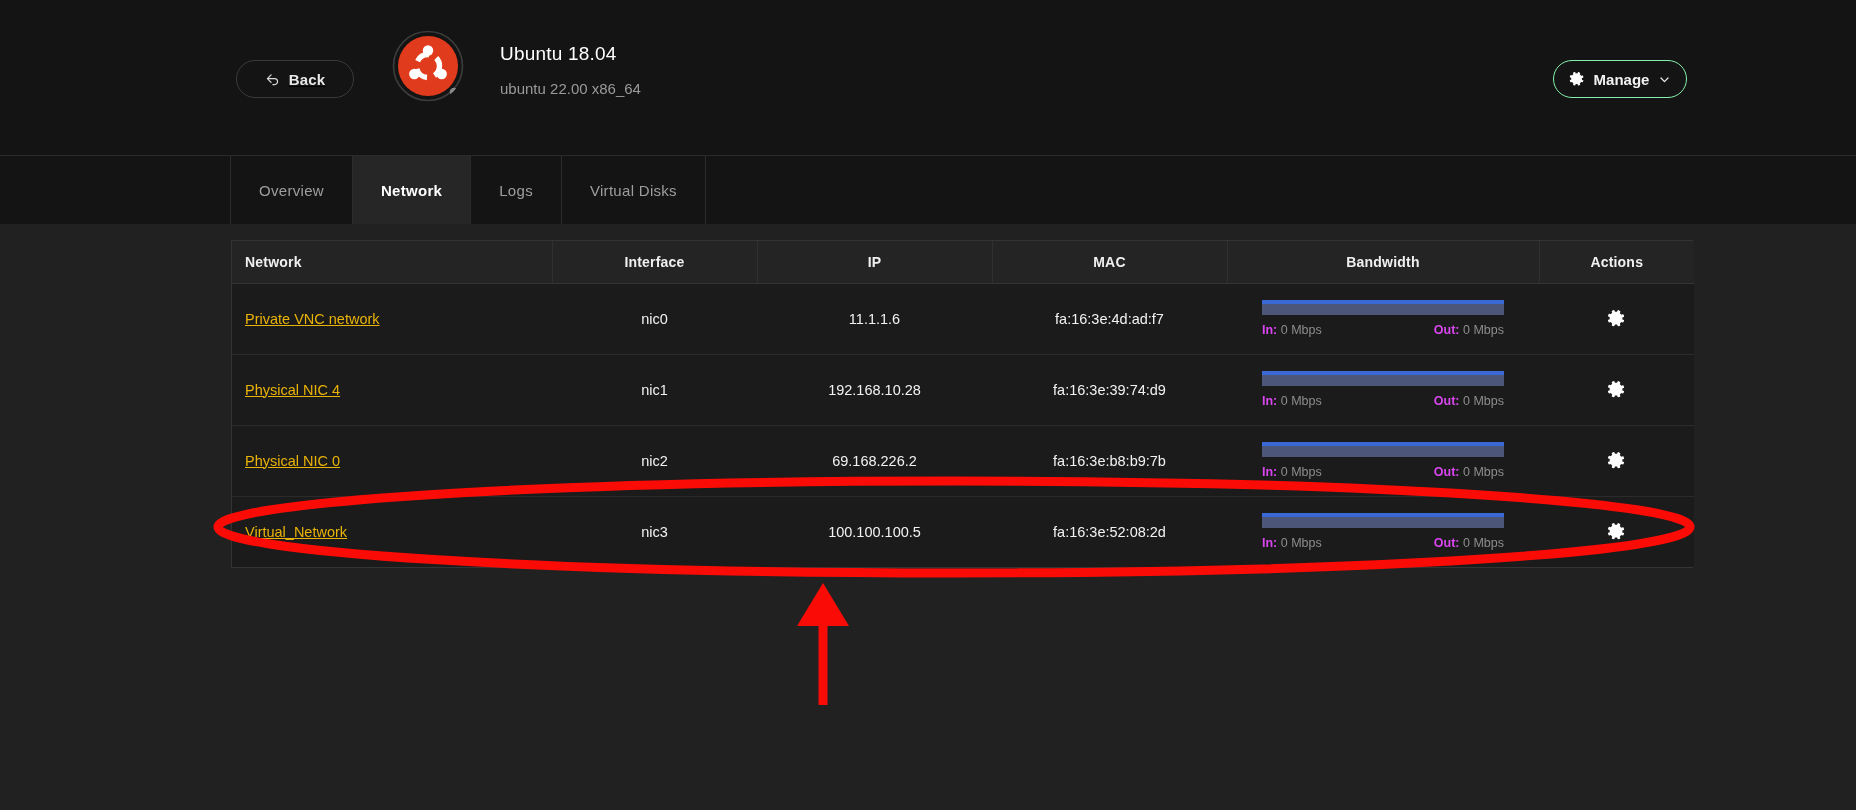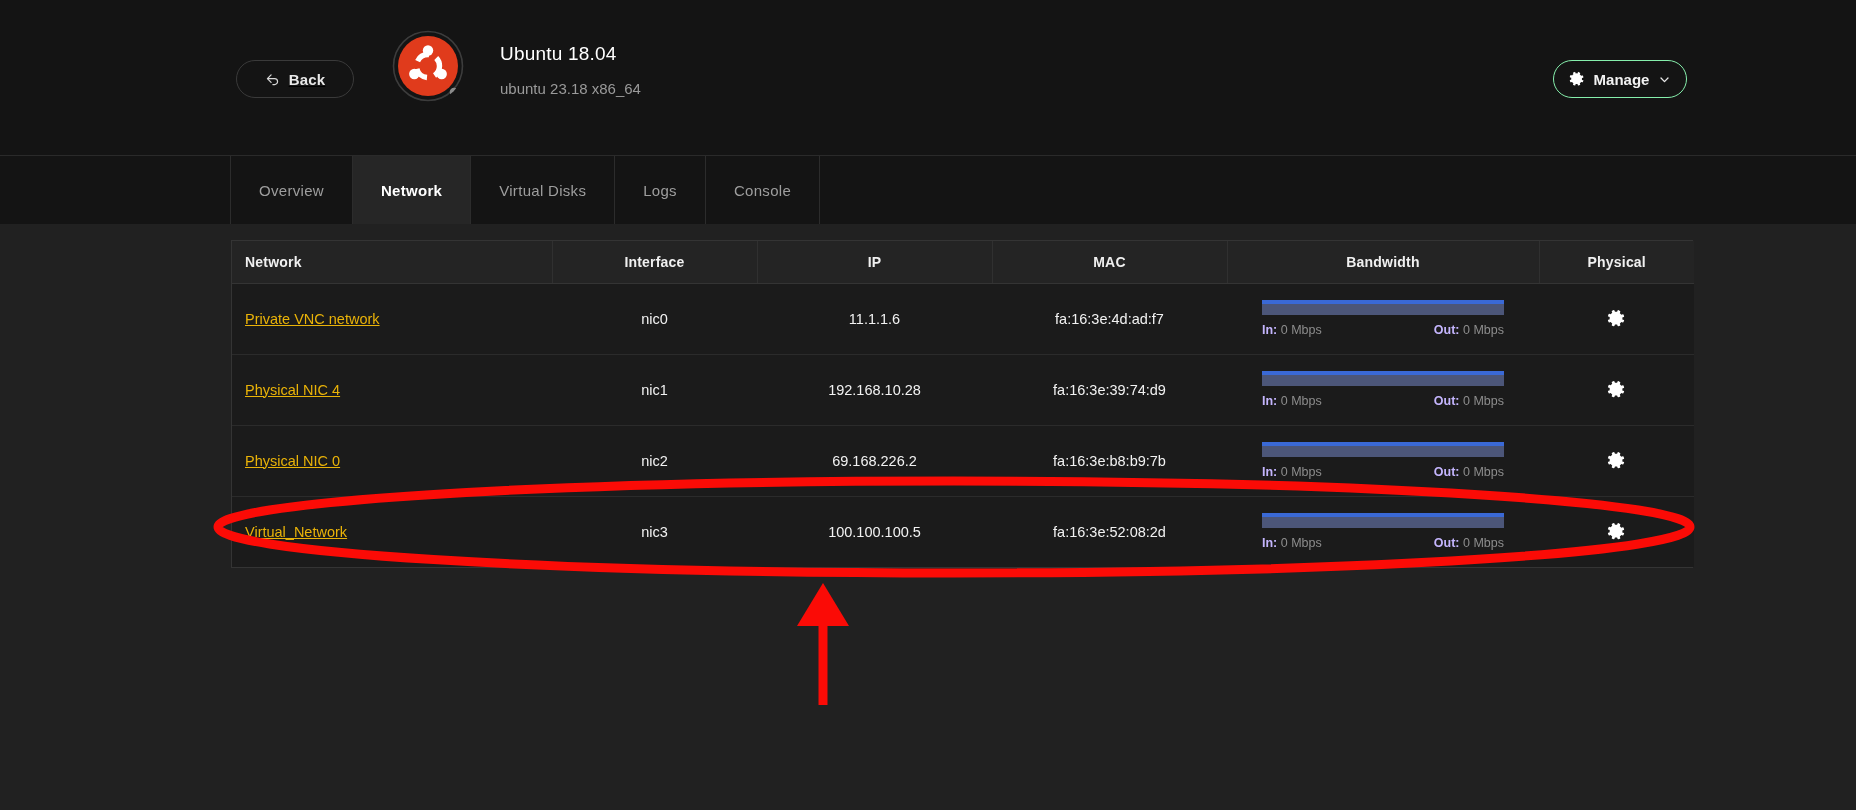--- a/index.html
+++ b/index.html
@@ -106,21 +106,21 @@
   .col-act  { width: 155px; }
 
   .bw-cell { padding: 0 35px; }
   .bw-bar {
     height: 15px; width: 100%;
     background: #4c5679;
     border-top: 4px solid #3a69d6;
     margin-bottom: 8px;
   }
   .bw-row { display: flex; justify-content: space-between; font-size: 12.5px; }
-  .bw-k { color: #c4b5fd; font-weight: bold; }
+  .bw-k { color: #d946ef; font-weight: bold; }
   .bw-v { color: #8d8d8d; }
   .bw-grp { white-space: nowrap; }
 
   .gear-btn {
     display: inline-flex; align-items: center; justify-content: center;
     width: 26px; height: 26px; cursor: pointer; background: none; border: none;
   }
 
   
   .annot { position: absolute; left: 0; top: 0; width: 1856px; height: 810px; pointer-events: none; }
@@ -144,21 +144,21 @@
       <circle cx="36" cy="36" r="34.5" fill="none" stroke="#3c3c3c" stroke-width="1.6"></circle>
       <circle cx="36" cy="36" r="30" fill="#e03b1c"></circle>
       <circle cx="36" cy="36" r="11.5" fill="none" stroke="#ffffff" stroke-width="5.4" stroke-dasharray="14 8" stroke-dashoffset="3"></circle>
       <circle cx="36" cy="20.5" r="5.2" fill="#ffffff"></circle>
       <circle cx="22.3" cy="44" r="5.2" fill="#ffffff"></circle>
       <circle cx="49.7" cy="44" r="5.2" fill="#ffffff"></circle>
       <circle cx="62" cy="62" r="4.3" fill="#8a8a8a"></circle>
     </svg>
 
     <div class="os-title">Ubuntu 18.04</div>
-    <div class="os-sub">ubuntu 23.18 x86_64</div>
+    <div class="os-sub">ubuntu 22.00 x86_64</div>
 
     <div class="manage-btn">
       <svg width="16" height="16" viewBox="0 0 16 16">
         <path fill="#ffffff" d="M8 5.1A2.9 2.9 0 1 0 8 10.9 2.9 2.9 0 0 0 8 5.1zm0 4.3A1.4 1.4 0 1 1 8 6.6a1.4 1.4 0 0 1 0 2.8z"></path>
         <path fill="#ffffff" d="M14.1 9.3l-1.2-.4a4.9 4.9 0 0 0 0-1.8l1.2-.4a.5.5 0 0 0 .3-.6l-.5-1.4a.5.5 0 0 0-.6-.3l-1.2.4a5 5 0 0 0-1.3-1.3l.4-1.2a.5.5 0 0 0-.3-.6L9.5.9a.5.5 0 0 0-.6.3l-.4 1.2a4.9 4.9 0 0 0-1.8 0L6.3 1.2a.5.5 0 0 0-.6-.3L4.3 1.4a.5.5 0 0 0-.3.6l.4 1.2A5 5 0 0 0 3.1 4.5l-1.2-.4a.5.5 0 0 0-.6.3L.8 5.8a.5.5 0 0 0 .3.6l1.2.4a4.9 4.9 0 0 0 0 1.8l-1.2.4a.5.5 0 0 0-.3.6l.5 1.4a.5.5 0 0 0 .6.3l1.2-.4a5 5 0 0 0 1.3 1.3l-.4 1.2a.5.5 0 0 0 .3.6l1.4.5a.5.5 0 0 0 .6-.3l.4-1.2a4.9 4.9 0 0 0 1.8 0l.4 1.2a.5.5 0 0 0 .6.3l1.4-.5a.5.5 0 0 0 .3-.6l-.4-1.2a5 5 0 0 0 1.3-1.3l1.2.4a.5.5 0 0 0 .6-.3l.5-1.4a.5.5 0 0 0-.3-.6z"></path>
       </svg>
       <span class="lbl">Manage</span>
       <svg width="13" height="13" viewBox="0 0 13 13">
         <path d="M3 5 L6.5 8.6 L10 5" fill="none" stroke="#e8e8e8" stroke-width="1.3" stroke-linecap="round" stroke-linejoin="round"></path>
       </svg>
@@ -167,27 +167,24 @@
 
   <div class="tabbar">
     <div class="spacer-l"></div>
     <div class="tab">
         <span>Overview</span>
       </div>
     <div class="tab active">
         <span>Network</span>
       </div>
     <div class="tab">
+        <span>Logs</span>
+      </div>
+    <div class="tab">
         <span>Virtual Disks</span>
-      </div>
-    <div class="tab">
-        <span>Logs</span>
-      </div>
-    <div class="tab">
-        <span>Console</span>
       </div>
     <div class="spacer-r"></div>
   </div>
 
   <div class="table-wrap">
     <table class="tbl">
       <colgroup>
         <col class="col-net">
           <col class="col-if">
           <col class="col-ip">
@@ -195,21 +192,21 @@
           <col class="col-bw">
           <col class="col-act">
       </colgroup>
       <thead>
         <tr>
           <th class="c-net">Network</th>
           <th>Interface</th>
           <th>IP</th>
           <th>MAC</th>
           <th>Bandwidth</th>
-          <th>Physical</th>
+          <th>Actions</th>
         </tr>
       </thead>
       <tbody id="tbody">
           <tr>
             <td class="c-net"><span class="net-link">Private VNC network</span></td>
             <td>nic0</td>
             <td>11.1.1.6</td>
             <td>fa:16:3e:4d:ad:f7</td>
             <td class="bw-cell">
               <div class="bw-bar"></div>

